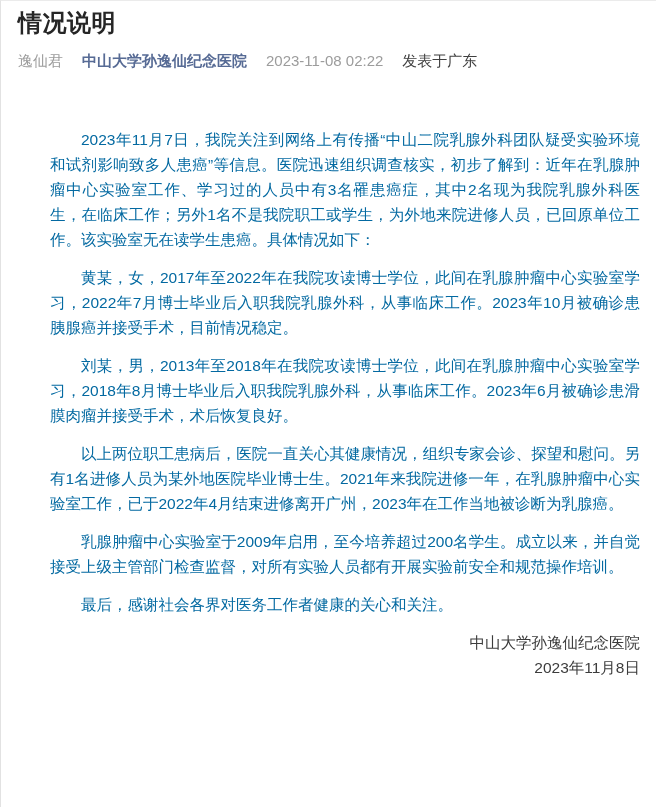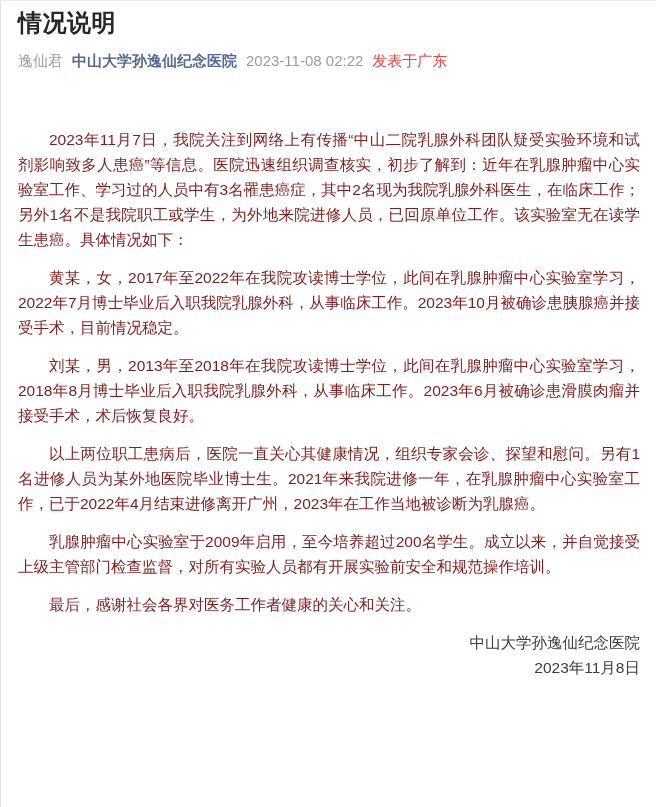--- a/index.html
+++ b/index.html
@@ -24,40 +24,41 @@
     font-size: 24px;
     line-height: 32px;
     font-weight: bold;
     color: #262626;
     letter-spacing: 0.5px;
   }
   .byline {
     margin-top: 11px;
     display: flex;
     align-items: baseline;
-    gap: 9px;
+    gap: 19px;
     font-size: 15px;
     line-height: 21px;
     color: #9c9c9c;
     white-space: nowrap;
   }
   .byline .author { color: #9c9c9c; }
   .byline .account {
     color: #576b95;
     font-weight: bold;
     cursor: pointer;
   }
   .byline .time { color: #9c9c9c; }
-  .byline .location { color: #ef4444; }
+  .byline .location { color: #404040; }
   .article {
     margin-top: 56px;
     font-size: 15.5px;
     line-height: 25px;
-    color: #7f1d1d;
+    color: #0369a1;
     text-align: justify;
+    margin-left: 32px;
   }
   .article p {
     margin: 0 0 13px 0;
     text-indent: 2em;
   }
   .signature {
     margin-top: 0;
     font-size: 15.5px;
     line-height: 25px;
     color: #3c3c3c;

